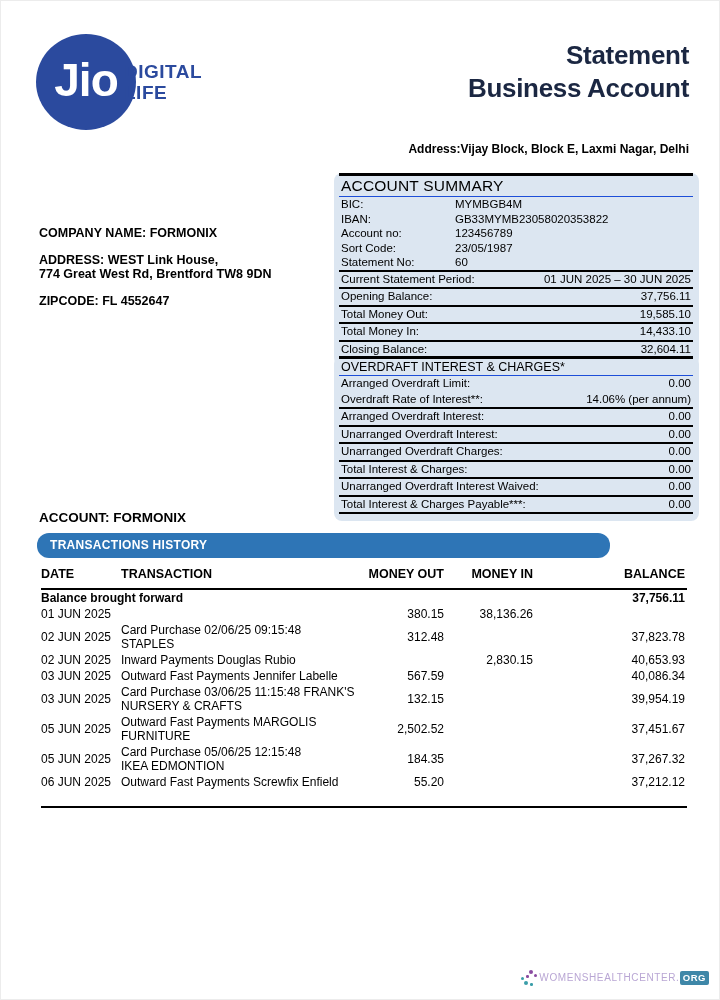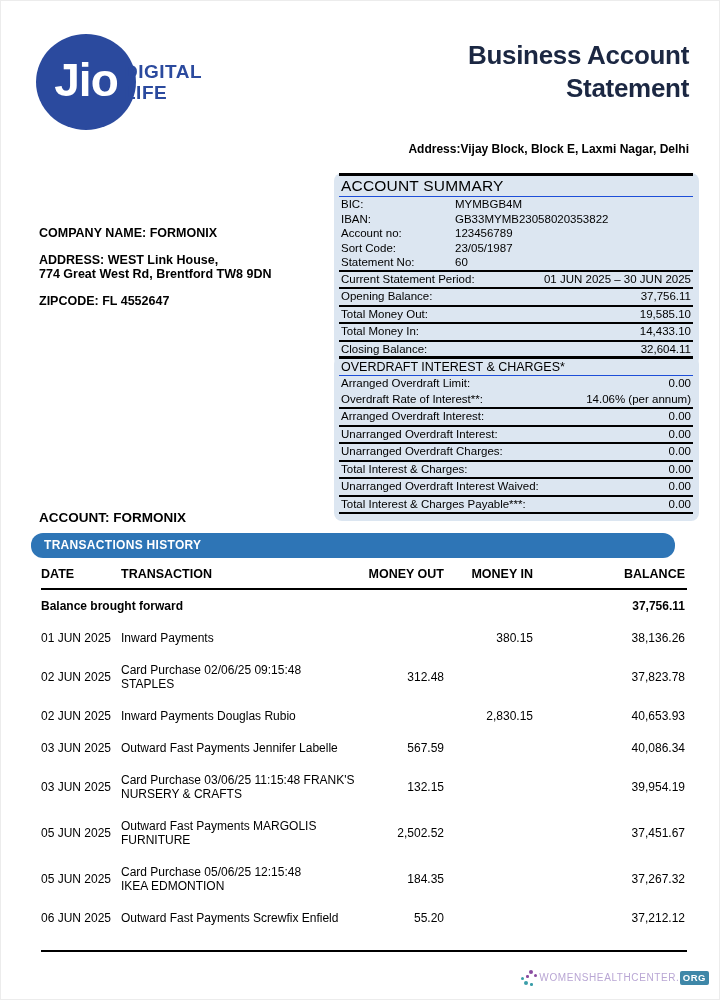--- a/index.html
+++ b/index.html
@@ -41,28 +41,28 @@
   .panel-overdraft .panel-title{font-size:12.5px;}
   .kv{display:flex;line-height:14.5px;padding-left:2px;}
   .kv .k{width:114px;flex:none;}
   .lr{display:flex;justify-content:space-between;line-height:13.5px;padding:1px 2px;}
   .rule-top{border-top:2px solid #000;}
   .rule-bot{border-bottom:2px solid #000;}
   .rule-bot-thick{border-bottom:2.5px solid #000;}
 
   
   .acct-heading{position:absolute;left:38px;top:509px;font-weight:bold;font-size:13.5px;}
-  .banner{position:absolute;left:30px;top:532px;width:644px;height:25px;background:var(--banner_blue);
+  .banner{position:absolute;left:36px;top:532px;width:573px;height:25px;background:var(--banner_blue);
     border-radius:12px;color:#fff;font-weight:bold;font-size:12px;line-height:25px;
     padding-left:13px;letter-spacing:0.3px;}
   .table{position:absolute;left:30px;top:566px;width:660px;padding:0 4px 0 10px;}
   .t-grid{display:grid;grid-template-columns:80px 245px 80px 89px 1fr;align-items:center;}
   .t-head{font-weight:bold;font-size:12.5px;padding-bottom:7px;border-bottom:2.5px solid #000;}
   .t-body{border-bottom:2px solid #000;padding-bottom:16px;}
-  .t-row{font-size:12px;line-height:14px;padding:9px 0;}
+  .t-row{font-size:12px;line-height:14px;padding:1px 0;}
   .t-row .desc{white-space:pre-line;}
   .col-r{text-align:right;padding-right:2px;}
   .bbf{font-weight:bold;}
   .bbf .lbl{grid-column:1 / span 2;}
 
   
   .footer{position:absolute;right:10px;bottom:13px;display:flex;align-items:center;}
   .sparkle{position:relative;width:17px;height:17px;margin-right:2px;}
   .sparkle i{position:absolute;border-radius:50%;}
   .sp1{left:9px;top:1px;width:4px;height:4px;background:var(--footer_dot_purple);}
@@ -82,22 +82,22 @@
 <div class="page">
 
   <div class="logo-oval">
     <span>Jio</span>
   </div>
   <div class="logo-tagline">
     <div>DIGITAL</div>
     <div>LIFE</div>
   </div>
   <div class="doc-title">
+    <div>Statement</div>
     <div>Business Account</div>
-    <div>Statement</div>
   </div>
   <div class="addr-line">Address:Vijay Block, Block E, Laxmi Nagar, Delhi</div>
 
   <div class="company">
     <div>COMPANY NAME: FORMONIX</div>
     <div class="gap">ADDRESS: WEST Link House,</div>
     <div>774 Great West Rd, Brentford TW8 9DN</div>
     <div class="gap">ZIPCODE: FL 4552647</div>
   </div>
 
@@ -195,21 +195,20 @@
     <div class="t-body">
       <div class="t-grid t-row bbf">
         <div class="lbl">Balance brought forward</div>
         <div class="col-r"></div>
         <div class="col-r"></div>
         <div class="col-r">37,756.11</div>
       </div>
 
       <div class="t-grid t-row">
         <div>01 JUN 2025</div>
-        <div class="desc">Inward Payments</div>
         <div class="col-r"></div>
         <div class="col-r">380.15</div>
         <div class="col-r">38,136.26</div>
       </div>
       <div class="t-grid t-row">
         <div>02 JUN 2025</div>
         <div class="desc">Card Purchase 02/06/25 09:15:48
 STAPLES</div>
         <div class="col-r">312.48</div>
         <div class="col-r"></div>

